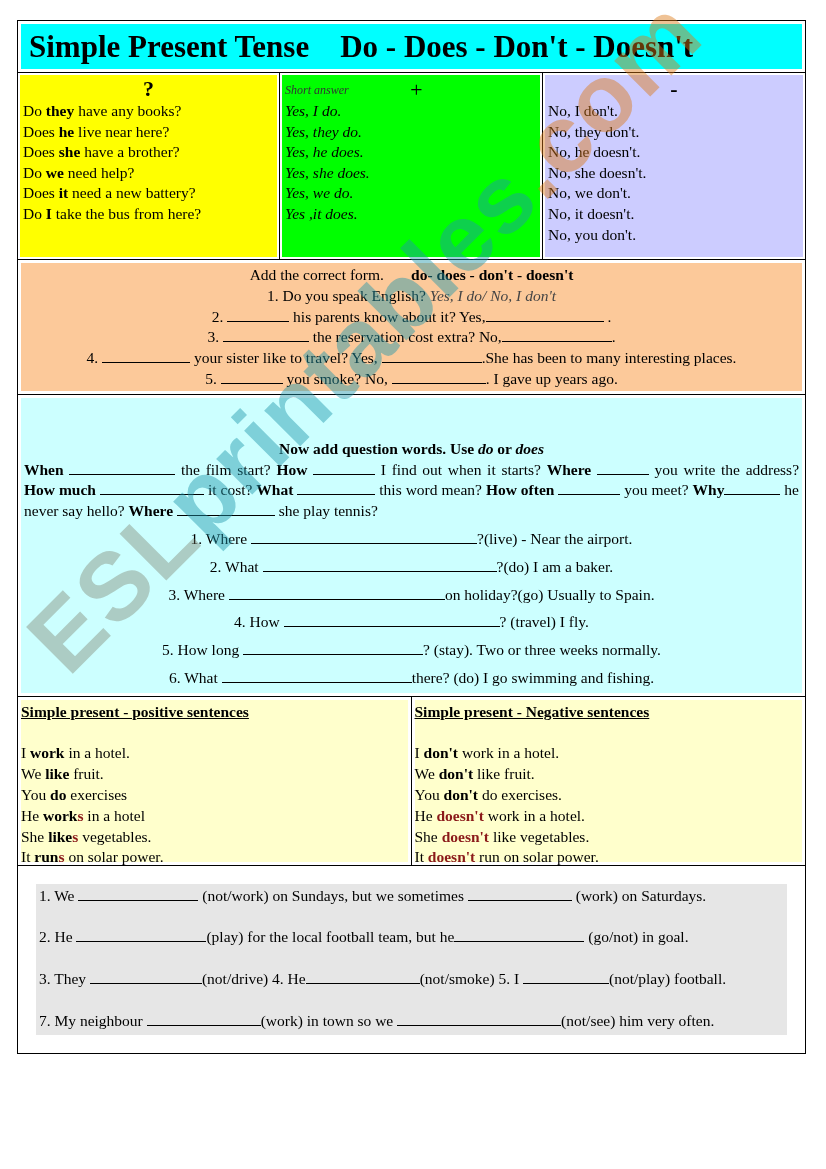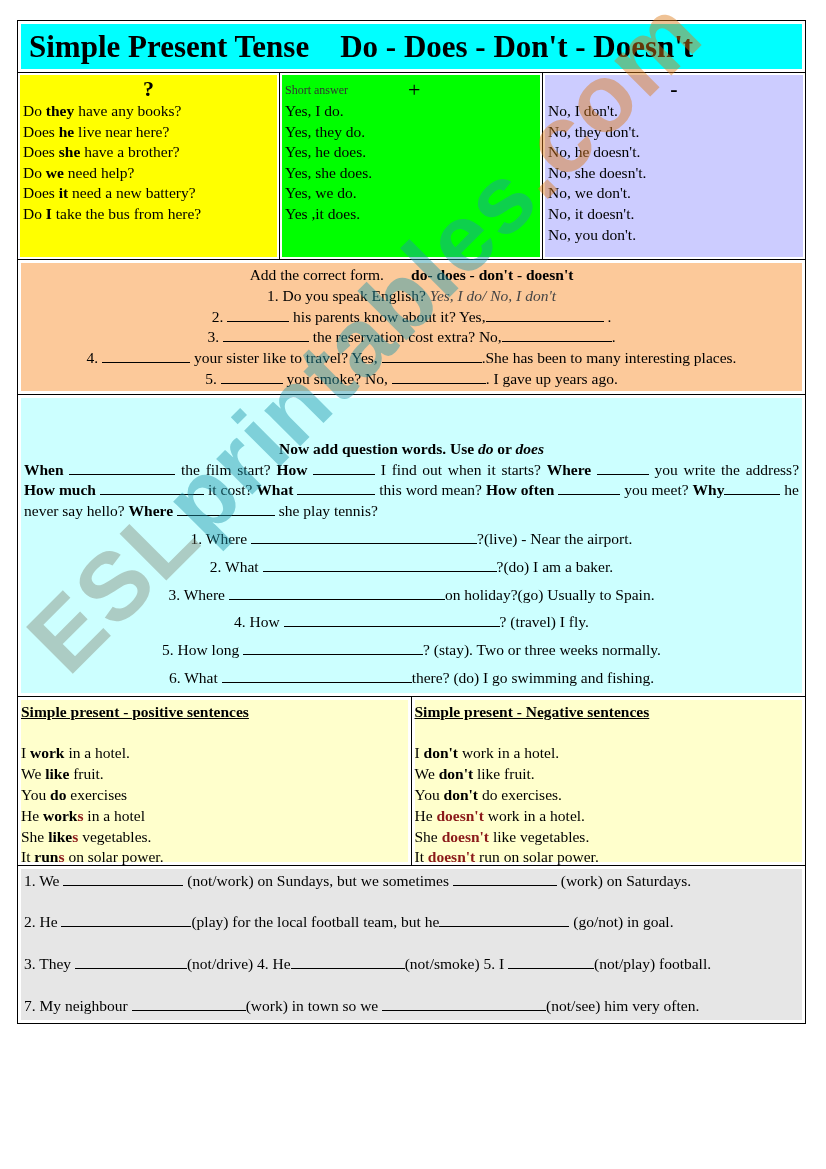--- a/index.html
+++ b/index.html
@@ -9,37 +9,37 @@
   .title-bar { margin: 3px; height: 45px; background: #00ffff; display: flex; align-items: center; padding-left: 8px; box-sizing: border-box;
                font-family: "Liberation Serif", serif; font-weight: bold; font-size: 31px; white-space: pre; letter-spacing: 0px; }
   .row { border-top: 1px solid #000; display: flex; }
   .cell { box-sizing: border-box; }
   .qa .cell { height: 186px; padding: 2px; }
   .qa .inner { height: 100%; box-sizing: border-box; padding: 2px 3px; font-size: 15.5px; line-height: 20.6px; }
   .yellow { background: #ffff00; }
   .green { background: #00ff00; }
   .lav { background: #ccccff; }
   .qa .col1 { width: 262px; border-right: 1px solid #000; }
-  .qa .col2 { width: 263px; border-right: 1px solid #000; }
+  .qa .col2 { width: 263px; border-right: 1px solid #000; font-style: italic; }
   .qa .col3 { flex: 1; }
   .head-sym { text-align: center; font-size: 22px; font-weight: bold; height: 24px; line-height: 24px; }
   .short-head { display: flex; height: 24px; align-items: flex-end; }
   .short-label { font-size: 12px; color: #333; font-family: "Liberation Serif", serif; }
   .plus { font-size: 22px; margin-left: 60px; line-height: 22px; }
   .orange { background: #fcc99a; margin: 3px; padding: 2px 0 1px; text-align: center; font-size: 15.5px; line-height: 20.8px; }
   .cyan { background: #ccffff; margin: 3px; padding: 1px 3px 4px; font-size: 15.5px; line-height: 20.8px; }
   .cyan .center { text-align: center; margin-top: 40px; }
   .cyan .para { text-align: justify; }
   .cyan .numbered { text-align: center; margin-top: 7px; }
   .cream-row .cell { width: 50%; padding: 3px; }
   .cream-row .cell:first-child { border-right: 1px solid #000; }
   .cream { background: #ffffcc; text-align: left; font-size: 15.5px; line-height: 20.8px; padding: 2px 0 4px; height: 162px; box-sizing: border-box; }
   .cream .h { font-weight: bold; text-decoration: underline; margin-bottom: 20.8px; }
   .red { color: #8b1a1a; font-weight: bold; }
-  .gray { background: #e6e6e6; margin: 3px; padding: 2px 3px 4px; font-size: 15.5px; line-height: 20.8px; }
+  .gray { background: #e6e6e6; margin: 18px; padding: 2px 3px 4px; font-size: 15.5px; line-height: 20.8px; }
   .gray .line { height: 41.6px; }
   .blank { display: inline-block; border-bottom: 1px solid #000; height: 14px; vertical-align: baseline; }
   .watermark { position: absolute; left: 45px; top: 600px; transform: rotate(-45deg); transform-origin: left center;
                font-family: "Liberation Sans", sans-serif; font-weight: bold; font-size: 96px; letter-spacing: 2px;
                color: rgba(120,120,100,0.38); white-space: nowrap; pointer-events: none; }
   .watermark .mid { color: rgba(30,150,170,0.45); }
   .watermark .end { color: rgba(220,120,20,0.45); }
   b { font-weight: bold; }
   i { font-style: italic; font-family: Liberation Serif, serif; }
 </style>

